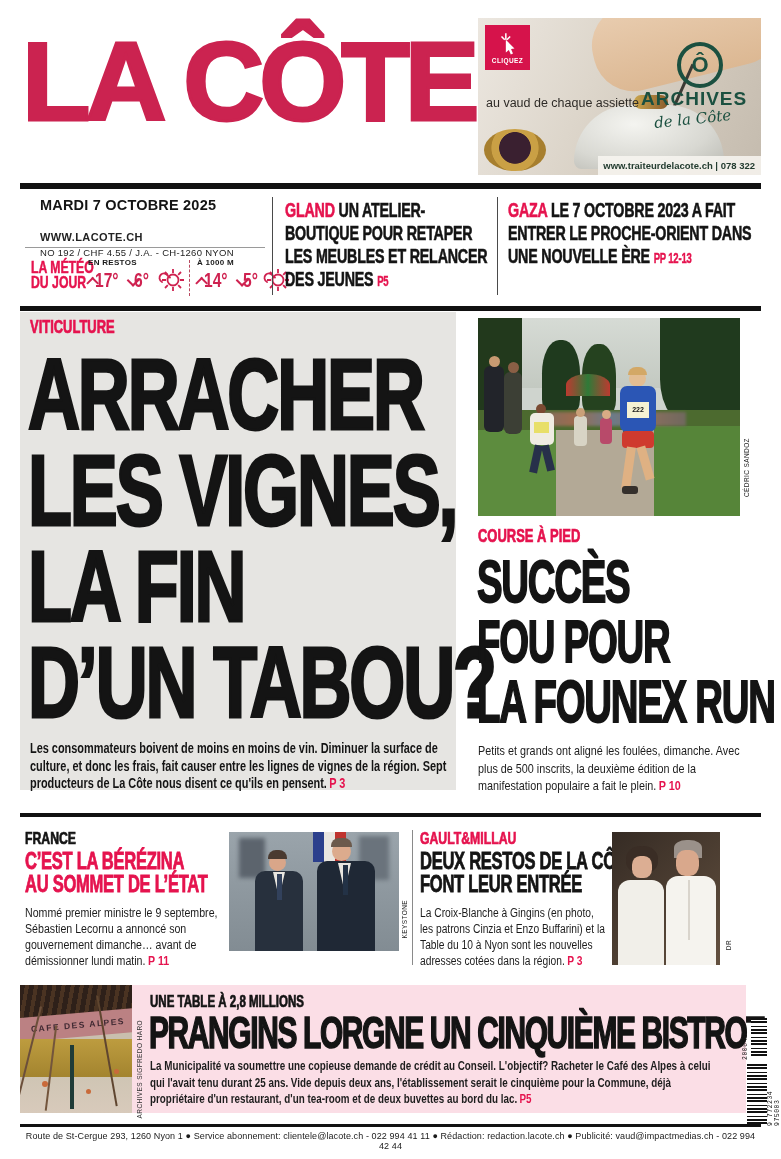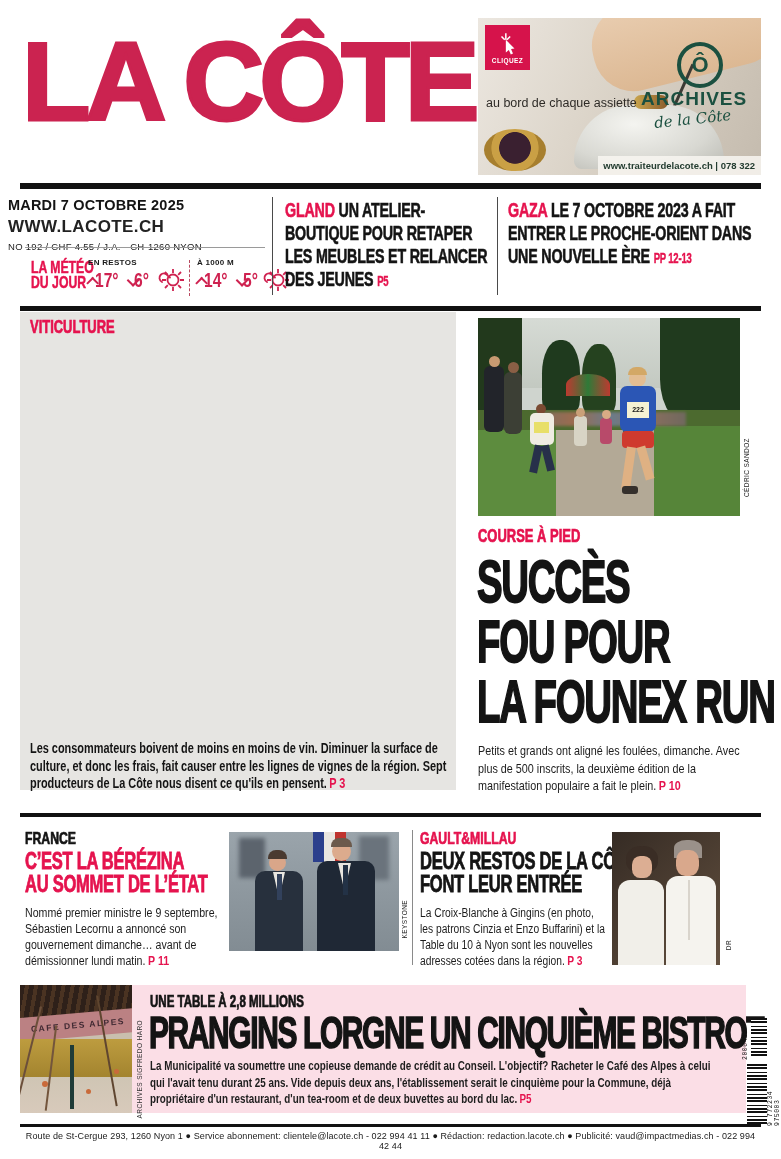--- a/index.html
+++ b/index.html
@@ -8,21 +8,21 @@
   .abs{position:absolute;}
   .nw{white-space:nowrap;}
   .red{color:#e5134e;}
   
   .masthead{left:22px;top:26px;font-size:112px;font-weight:bold;color:#cb2350;
             letter-spacing:-5px;line-height:1;-webkit-text-stroke:3px #cb2350;}
   
   .rule{background:#111;}
   
   .dl-date{font-size:14.5px;font-weight:bold;letter-spacing:.2px;}
-  .dl-site{font-size:17px;font-weight:bold;color:#222;margin-top:4px;letter-spacing:.4px;}
+  .dl-site{font-size:11px;font-weight:bold;color:#222;margin-top:18px;letter-spacing:.4px;}
   .dl-issue{font-size:9.5px;color:#222;margin-top:4px;letter-spacing:.3px;}
   .vdiv{width:1px;background:#4a4a4a;}
   .teaser{font-size:21px;font-weight:bold;line-height:23px;letter-spacing:-.3px;
           transform:scaleX(.68);transform-origin:0 0;-webkit-text-stroke:.6px #141414;}
   .teaser .t-label{color:#e5134e;-webkit-text-stroke:.6px #e5134e;}
   .teaser .t-page{color:#e5134e;font-size:14px;-webkit-text-stroke:.4px #e5134e;}
   
   .wx-title{color:#e5134e;font-weight:bold;font-size:17px;line-height:15px;
             transform:scaleX(.72);transform-origin:0 0;-webkit-text-stroke:.5px #e5134e;}
   .wx-label{font-size:8px;font-weight:bold;letter-spacing:.3px;color:#1a1a1a;}
@@ -98,30 +98,30 @@
     <div class="ad-cloche"></div>
     <div class="ad-garnish"></div>
     <div class="ad-jar"></div>
     <div class="ad-cliquez">
       <svg width="26" height="26" viewBox="0 0 24 24" style="margin-top:5px">
         <path d="M10 3 v6 M6 6 l3 3 M14 6 l-3 3" stroke="#fff" stroke-width="1.4" fill="none"></path>
         <path d="M10 9 l8 8 -3.2 .6 1.8 4 -2 .9 -1.8 -4 -2.8 2.2 z" fill="#fff"></path>
       </svg>
       <div>CLIQUEZ</div>
     </div>
-    <div class="ad-tag">au bord de chaque assiette</div>
+    <div class="ad-tag">au vaud de chaque assiette</div>
     <div class="ad-logo-circ">Ô</div>
     <div class="ad-logo-name">ARCHIVES</div>
     <div class="ad-logo-script">de la Côte</div>
     <div class="ad-contact">www.traiteurdelacote.ch | 078 322 09 60</div>
   </div>
 
   <div class="abs rule" style="left:20px;top:183px;width:741px;height:6px"></div>
 
-  <div class="abs" style="left:8px;top:197px;width:240px">
+  <div class="abs" style="left:40px;top:197px;width:240px">
     <div class="dl-date">MARDI 7 OCTOBRE 2025</div>
     <div class="dl-site">WWW.LACOTE.CH</div>
     <div class="dl-issue">NO 192 / CHF 4.55 / J.A. - CH-1260 NYON</div>
   </div>
   <div class="abs" style="left:25px;top:247px;width:240px;height:1px;background:#9a9a9a"></div>
 
   <div class="abs" style="left:31px;top:256px;width:240px;height:44px">
     <div class="abs" style="left:0;top:4px">
       <div class="wx-title">LA MÉTÉO</div>
       <div class="wx-title">DU JOUR</div>
@@ -164,20 +164,26 @@
     <span>LE 7 OCTOBRE 2023 A FAIT ENTRER LE PROCHE-ORIENT DANS UNE NOUVELLE ÈRE</span>
     <span class="t-page">PP 12-13</span>
   </div>
 
   <div class="abs rule" style="left:20px;top:306px;width:741px;height:5px"></div>
 
   <div class="abs graybox"></div>
   <div class="abs" style="left:30px;top:317px;font-size:18px">
     <span class="kick">VITICULTURE</span>
   </div>
+  <div class="abs" style="left:28px;top:346px">
+    <div class="hero-line">ARRACHER</div>
+    <div class="hero-line">LES VIGNES,</div>
+    <div class="hero-line">LA FIN</div>
+    <div class="hero-line">D’UN TABOU?</div>
+  </div>
   <div class="abs dek" style="left:30px;top:740px;width:545px;transform:scaleX(.78);font-size:14px;font-weight:bold;line-height:17.5px">
     <span>Les consommateurs boivent de moins en moins de vin. Diminuer la surface de culture, et donc les frais, fait causer entre les lignes de vignes de la région. Sept producteurs de La Côte nous disent ce qu'ils en pensent.</span><span class="pg">P 3</span>
   </div>
 
   <div class="ph" style="left:478px;top:318px;width:262px;height:198px;background:#cfd4ce">
     <div class="abs" style="left:0;top:0;width:262px;height:70px;background:linear-gradient(180deg,#d6dbd5,#c3c9c1)"></div>
     <div class="abs" style="left:-8px;top:0;width:52px;height:128px;background:#22391c;border-radius:0 0 40% 40%"></div>
     <div class="abs" style="left:64px;top:22px;width:38px;height:74px;background:#1f3a1e;border-radius:45% 45% 20% 20%"></div>
     <div class="abs" style="left:104px;top:26px;width:34px;height:70px;background:#25421f;border-radius:45% 45% 20% 20%"></div>
     <div class="abs" style="left:182px;top:0px;width:84px;height:112px;background:#203a1e;border-radius:0 0 30% 45%"></div>

